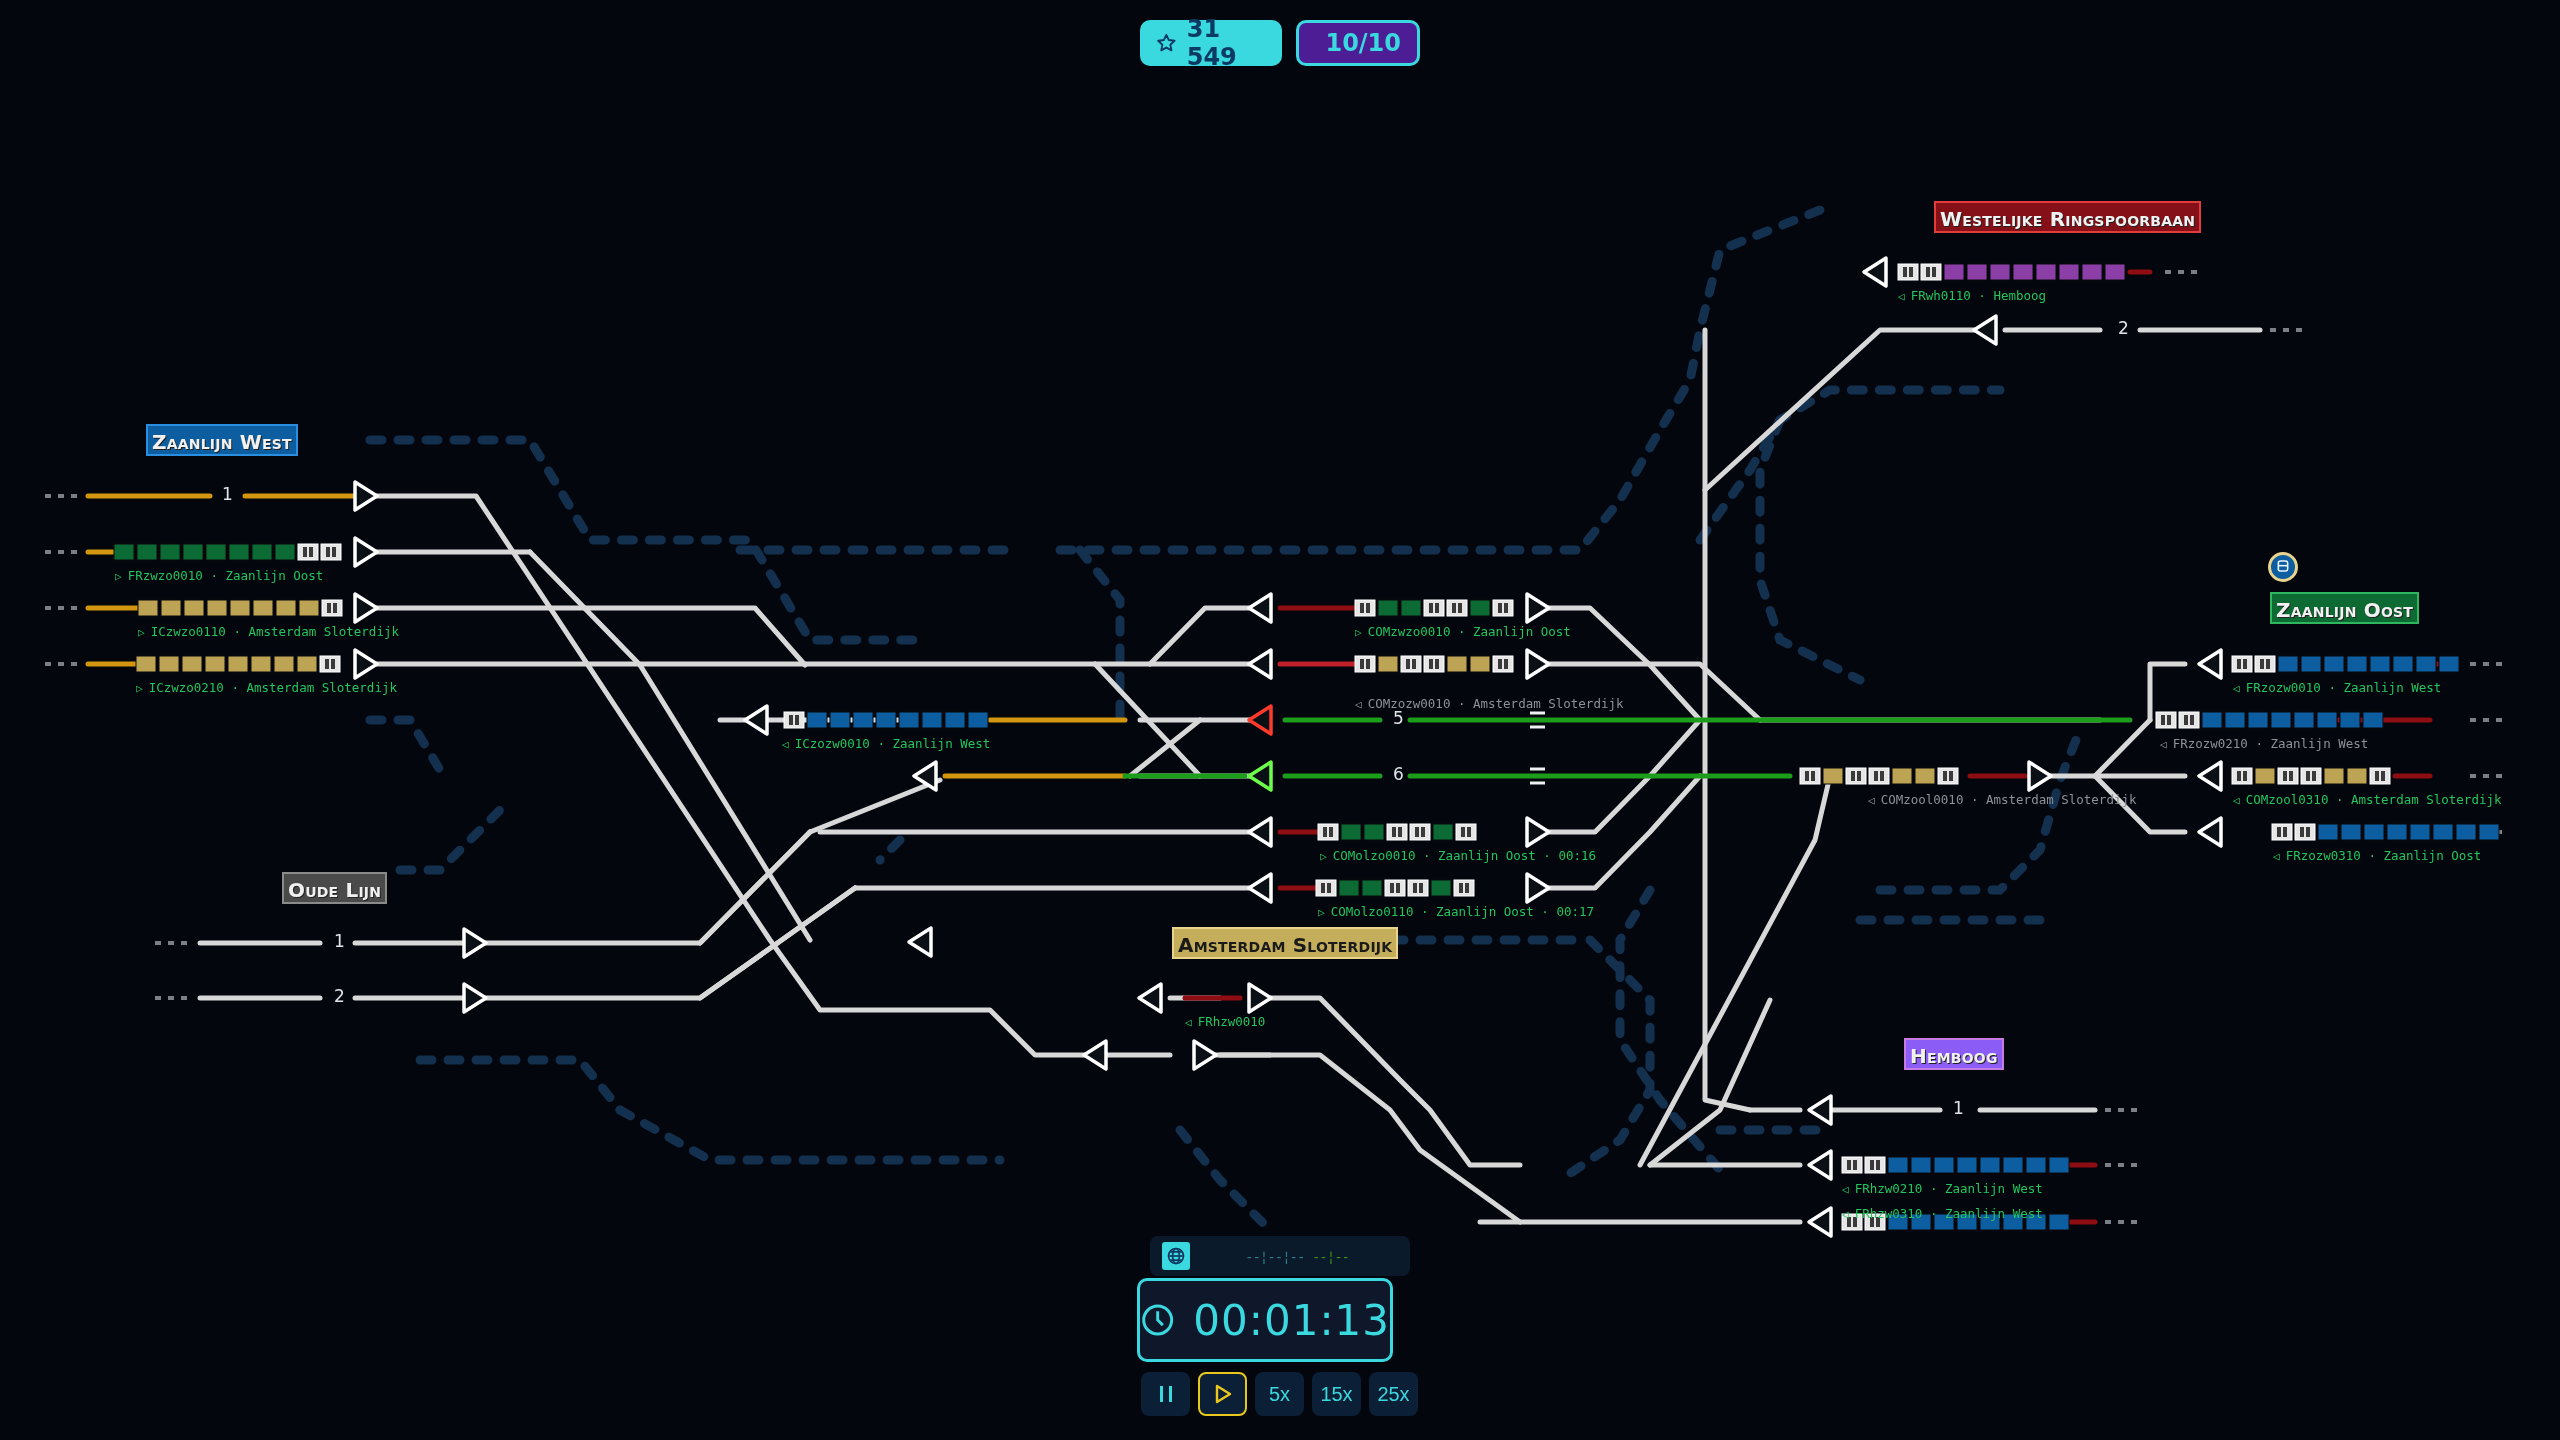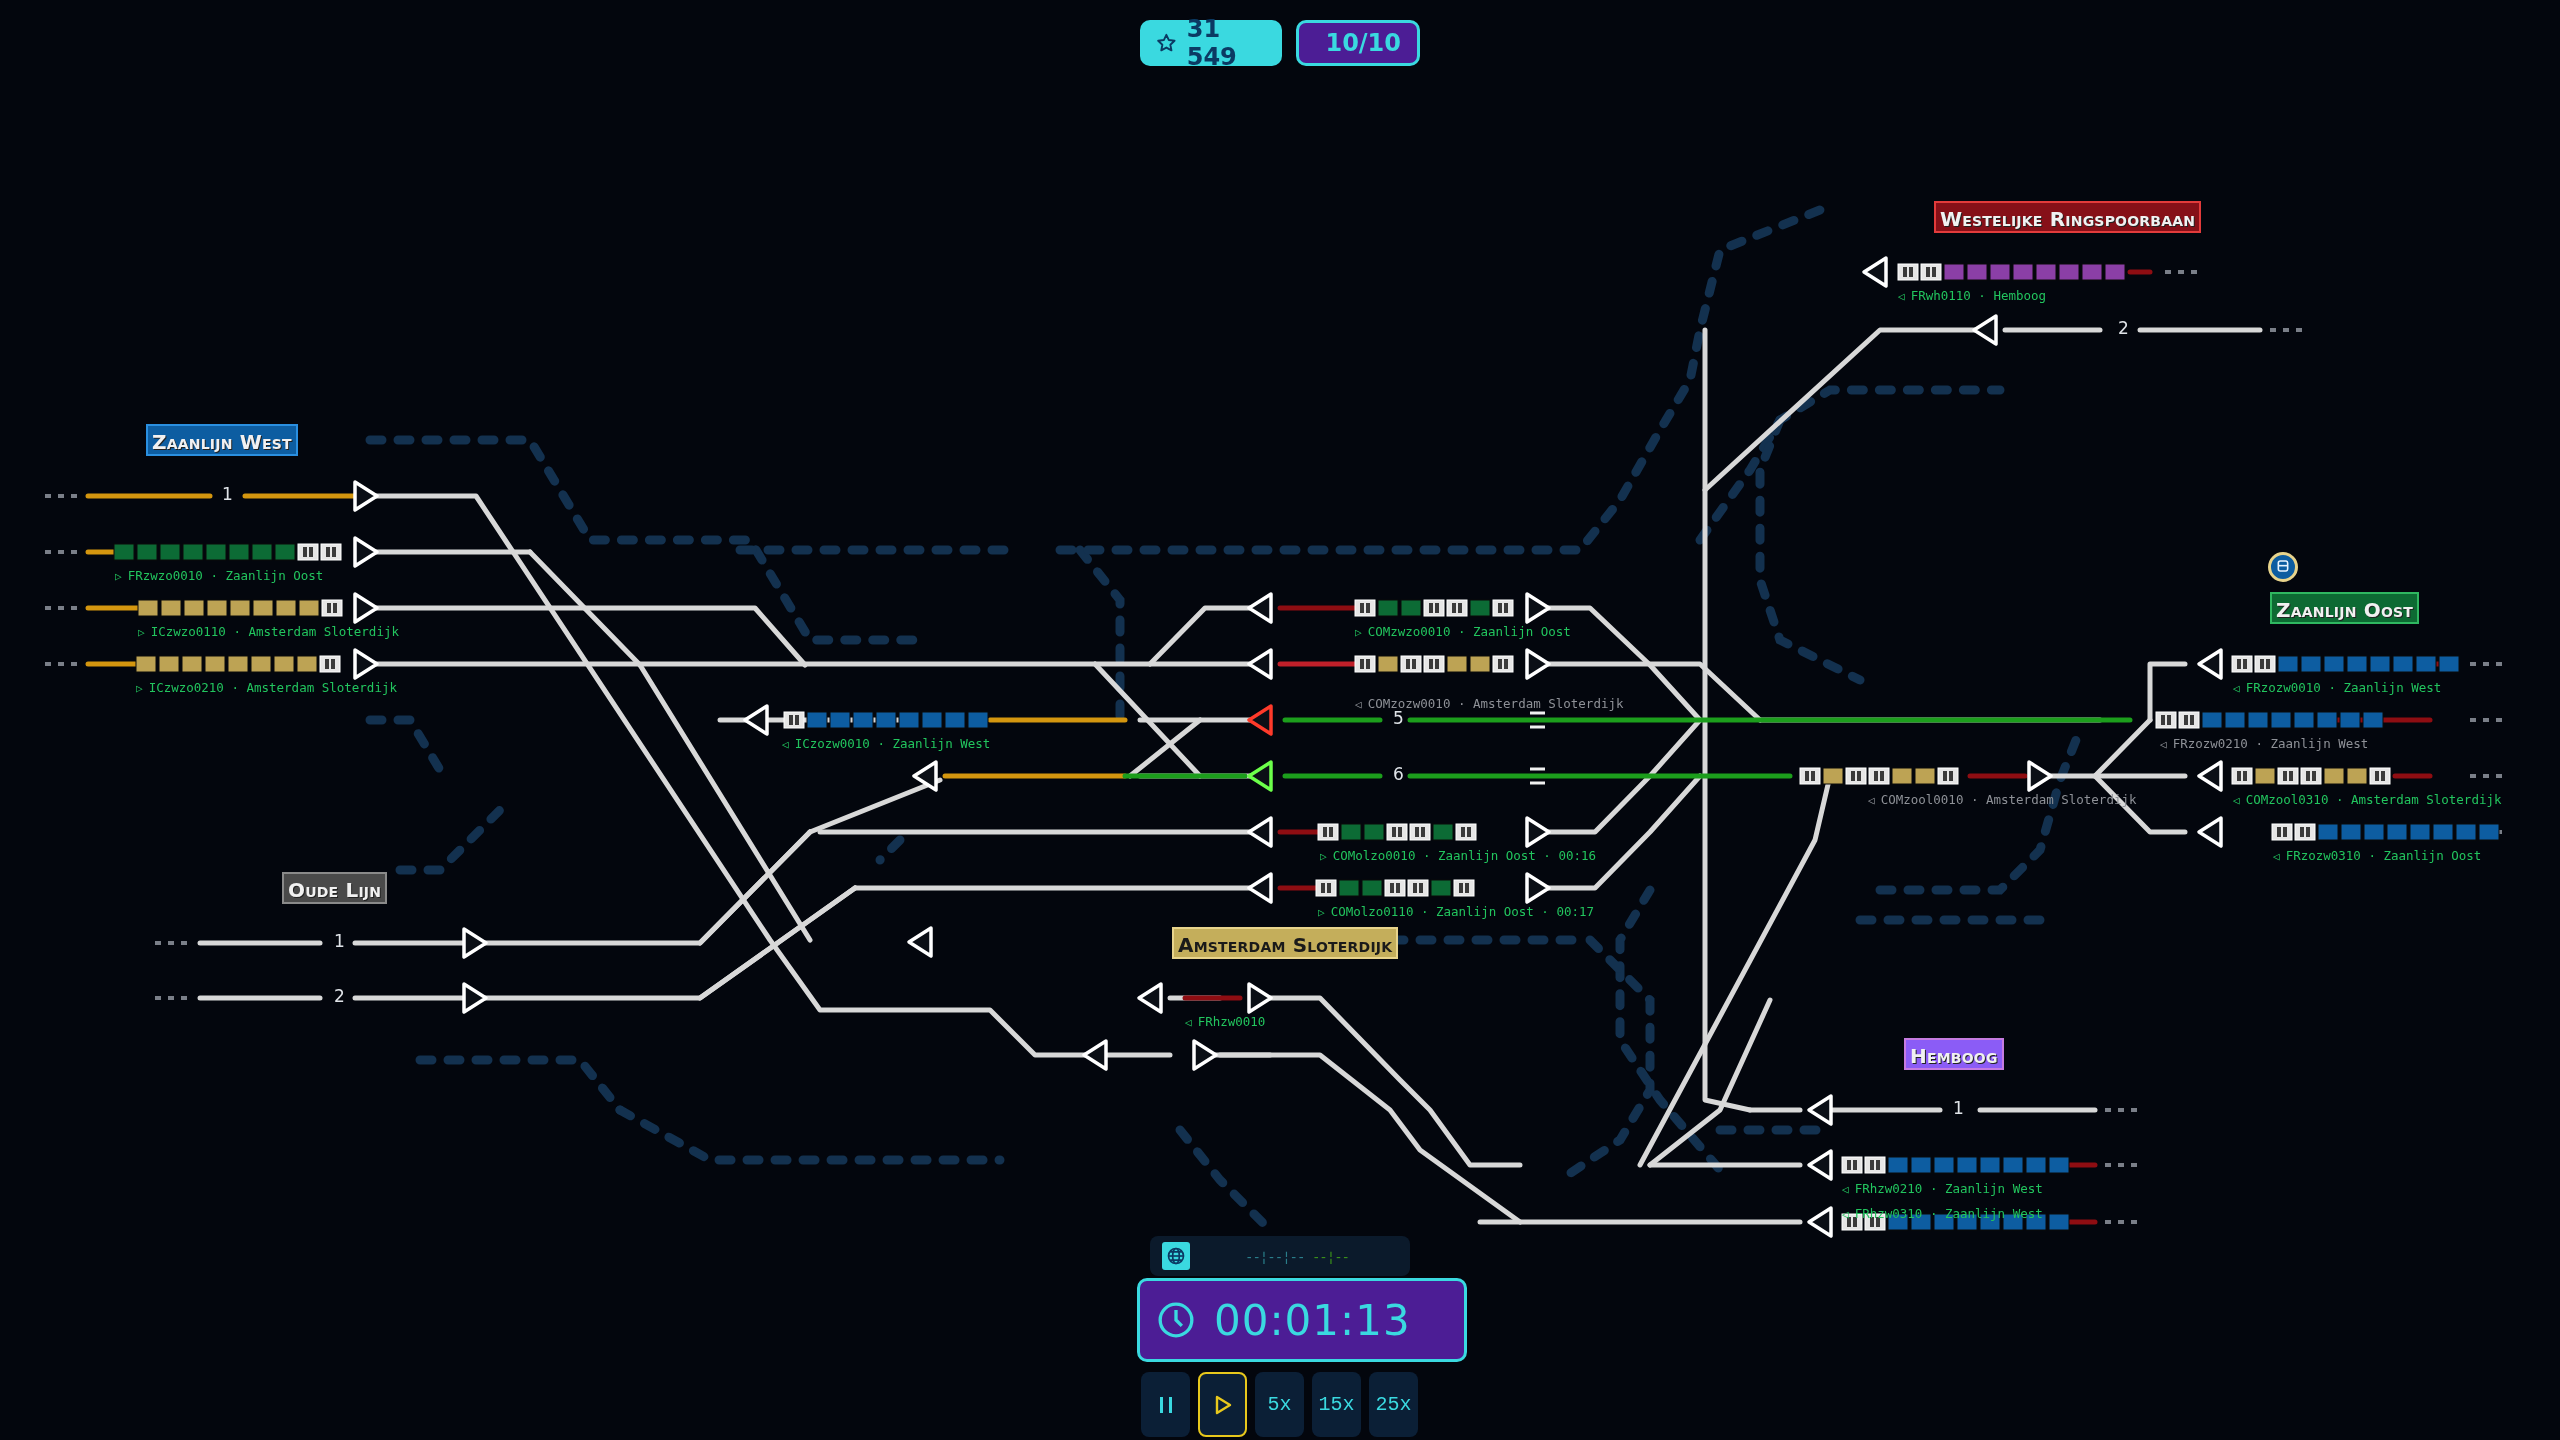--- a/index.html
+++ b/index.html
@@ -55,30 +55,30 @@
   .globe-btn {
     position: absolute; left: 1162px; top: 1242px; width: 28px; height: 28px;
     background: #3ad9e0; border-radius: 3px; display: flex; align-items: center; justify-content: center;
   }
   .mini-track {
     position: absolute; left: 1245px; top: 1249px; font-family: "DejaVu Sans Mono", monospace;
     font-size: 14px; color: #2a7d8a; letter-spacing: -1px;
   }
   .mini-track .g { color: #3a8f1a; }
   .clock {
-    position: absolute; left: 1137px; top: 1278px; width: 330px; height: 84px;
-    background: #4c1d95; border: 3px solid #3ad9e0; border-radius: 10px; box-sizing: border-box;
-    display: flex; align-items: center; padding-left: 16px; gap: 18px;
+    position: absolute; left: 1137px; top: 1278px; width: 256px; height: 84px;
+    background: #0f172a; border: 3px solid #3ad9e0; border-radius: 10px; box-sizing: border-box;
+    display: flex; align-items: center; gap: 18px;
   }
   .clock-time { font-family: "DejaVu Sans", sans-serif; font-size: 42px; color: #3ad9e0; letter-spacing: 1px; }
   .speed-row { position: absolute; left: 1141px; top: 1372px; display: flex; gap: 8px; }
   .speed-btn {
-    width: 49px; height: 65px; background: #0b1f36; border-radius: 8px; box-sizing: border-box;
+    width: 49px; height: 44px; background: #0b1f36; border-radius: 8px; box-sizing: border-box;
     display: flex; align-items: center; justify-content: center;
-    font-family: Liberation Mono, monospace; font-size: 20px; color: #3ad9e0;
+    font-family: Liberation Sans, sans-serif; font-size: 20px; color: #3ad9e0;
   }
   .speed-btn.active { border: 2px solid #e8c81c; background: #0b1f36; }
 </style>
 </head>
 <body>
 
 <svg id="map" viewBox="0 0 2560 1440" xmlns="http://www.w3.org/2000/svg">
   <defs>
     <filter id="glow" x="-50%" y="-50%" width="200%" height="200%">
       <feGaussianBlur stdDeviation="4" result="b"></feGaussianBlur>

